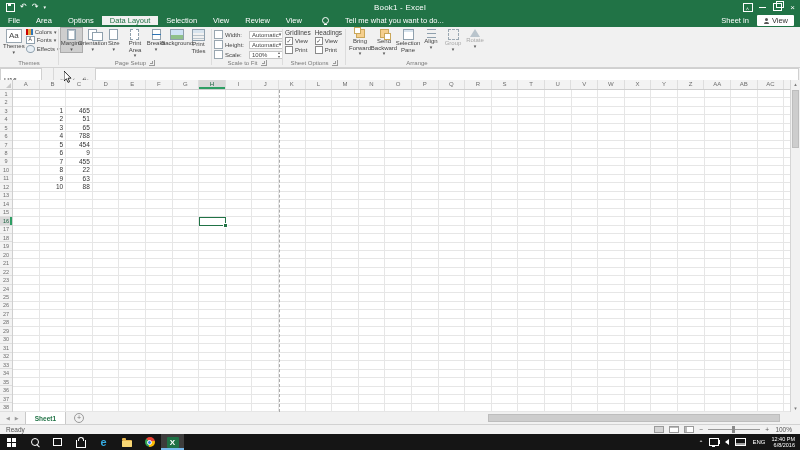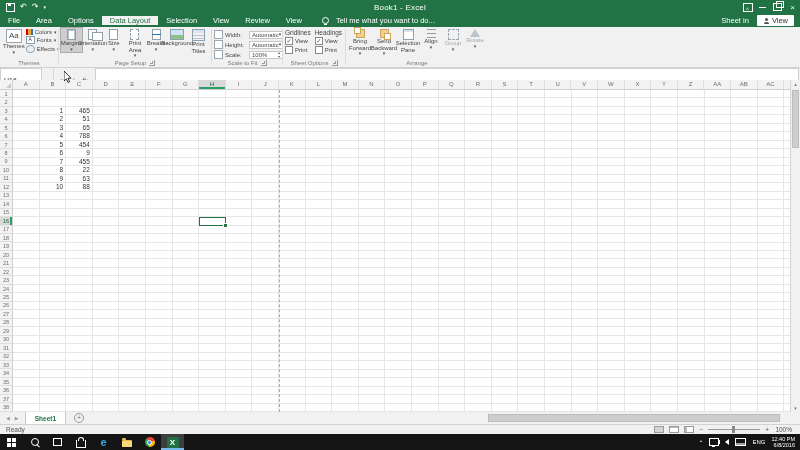--- a/index.html
+++ b/index.html
@@ -17,21 +17,21 @@
   .winbtn{width:15px;height:14px;display:flex;align-items:center;justify-content:center;font-size:8px;color:#fff;}
   .rdo-box{width:8px;height:7px;border:1px solid #fff;display:flex;align-items:flex-end;justify-content:center;font-size:5px;line-height:4px;}
   .restore{width:7px;height:6px;border:1px solid #fff;position:relative;background:#217346;}
   .restore::before{content:'';position:absolute;left:2px;top:-3px;width:6px;height:5px;border:1px solid #fff;}
   .minline{width:7px;height:1px;background:#fff;}
 
   
   .tabrow{position:absolute;left:0;top:14px;width:800px;height:13px;background:#217346;display:flex;align-items:center;color:#fff;font-size:7.5px;}
   .tab{padding:0 8px;display:flex;align-items:center;}
   .tab.active{background:#f1f1f1;color:#217346;}
-  .tellme{display:flex;align-items:center;gap:7px;margin-left:12px;color:#fff;}
+  .tellme{display:flex;align-items:center;gap:16px;margin-left:12px;color:#fff;}
   .bulb{width:5px;height:5px;border-radius:50%;border:1px solid #fff;position:relative;}
   .bulb::after{content:'';position:absolute;left:1px;bottom:-2px;width:3px;height:1px;background:#fff;}
   .tr-right{margin-left:auto;display:flex;align-items:center;gap:8px;padding-right:6px;}
   .share{background:#fff;color:#333;display:flex;align-items:center;gap:3px;padding:1px 6px;border-radius:1px;}
   .person{width:6px;height:6px;position:relative;}
   .person::before{content:'';position:absolute;left:2px;top:0;width:3px;height:3px;border-radius:50%;background:#555;}
   .person::after{content:'';position:absolute;left:1px;bottom:0;width:5px;height:2px;border-radius:2px 2px 0 0;background:#555;}
 
   
   .ribbon{position:absolute;left:0;top:27px;width:800px;height:41px;background:#f1f1f1;border-bottom:1px solid #d2d2d2;display:flex;box-sizing:border-box;}

